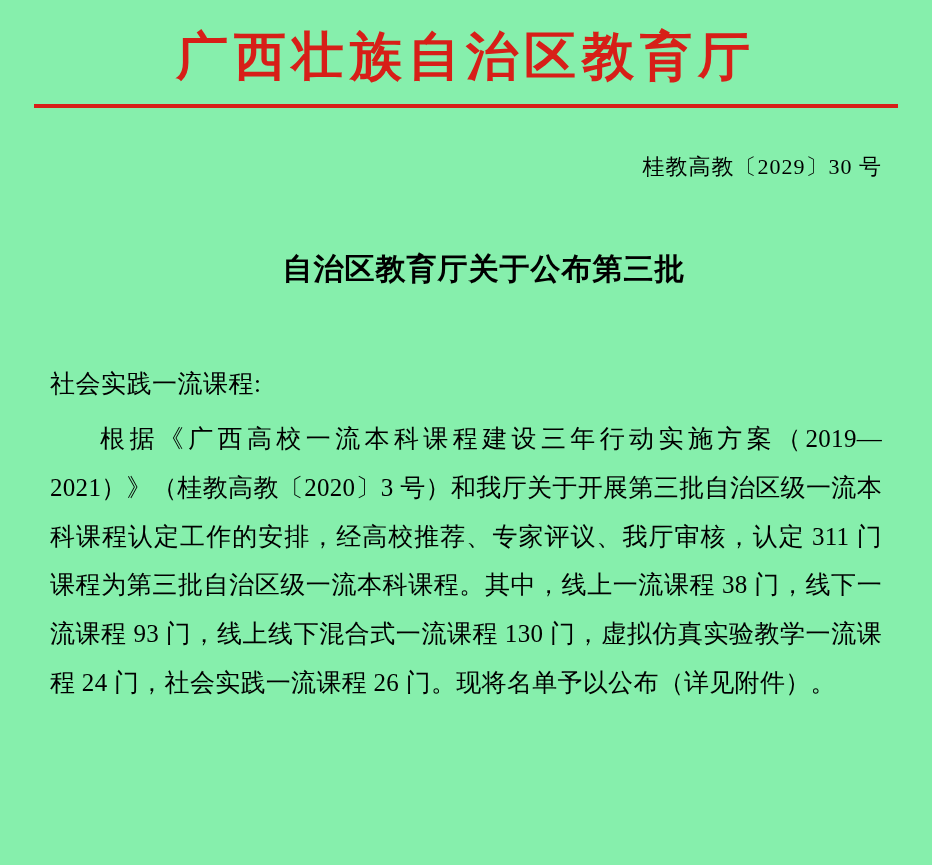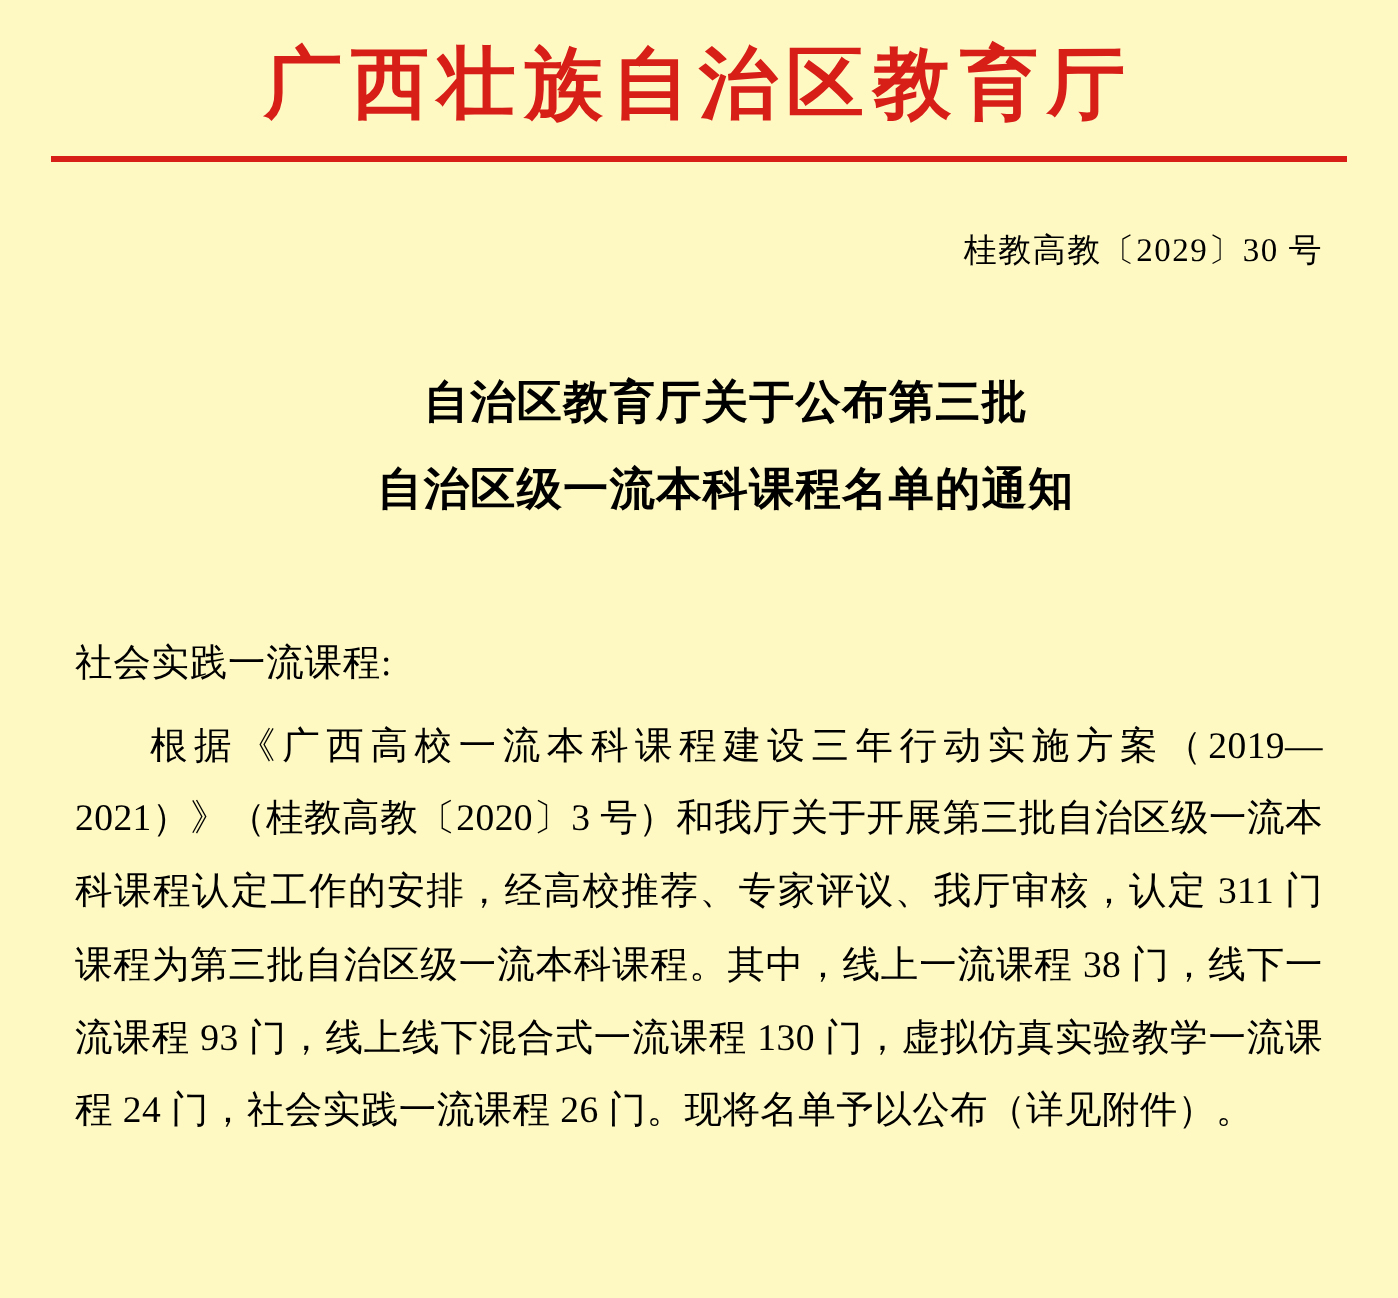--- a/index.html
+++ b/index.html
@@ -11,21 +11,21 @@
     width: 932px;
     height: 865px;
     font-family: "Liberation Serif", "DejaVu Serif", serif;
     color: #000000;
     overflow: hidden;
   }
   .page {
     position: relative;
     width: 932px;
     height: 865px;
-    background: #fef9c3;
+    background: #86efac;
   }
   
   .letterhead {
     text-align: center;
     padding-top: 26px;
   }
   .letterhead-title {
     color: #d71f18;
     font-family: "DejaVu Serif", "Liberation Serif", serif;
     font-weight: bold;
@@ -88,21 +88,20 @@
     <div class="letterhead-title">广西壮族自治区教育厅</div>
     <div class="red-rule"></div>
   </div>
 
   <div class="docnum-row">
     <span>桂教高教〔2029〕30 号</span>
   </div>
 
   <div class="doc-title">
     <span class="doc-title-line">自治区教育厅关于公布第三批</span>
-    <span class="doc-title-line">自治区级一流本科课程名单的通知</span>
   </div>
 
   <div class="body-block">
     <p class="salutation">社会实践一流课程:</p>
     <p class="para">根据《广西高校一流本科课程建设三年行动实施方案（2019—2021）》（桂教高教〔2020〕3 号）和我厅关于开展第三批自治区级一流本科课程认定工作的安排，经高校推荐、专家评议、我厅审核，认定 311 门课程为第三批自治区级一流本科课程。其中，线上一流课程 38 门，线下一流课程 93 门，线上线下混合式一流课程 130 门，虚拟仿真实验教学一流课程 24 门，社会实践一流课程 26 门。现将名单予以公布（详见附件）。</p>
   </div>
 
 </div>
 
 </body></html>

